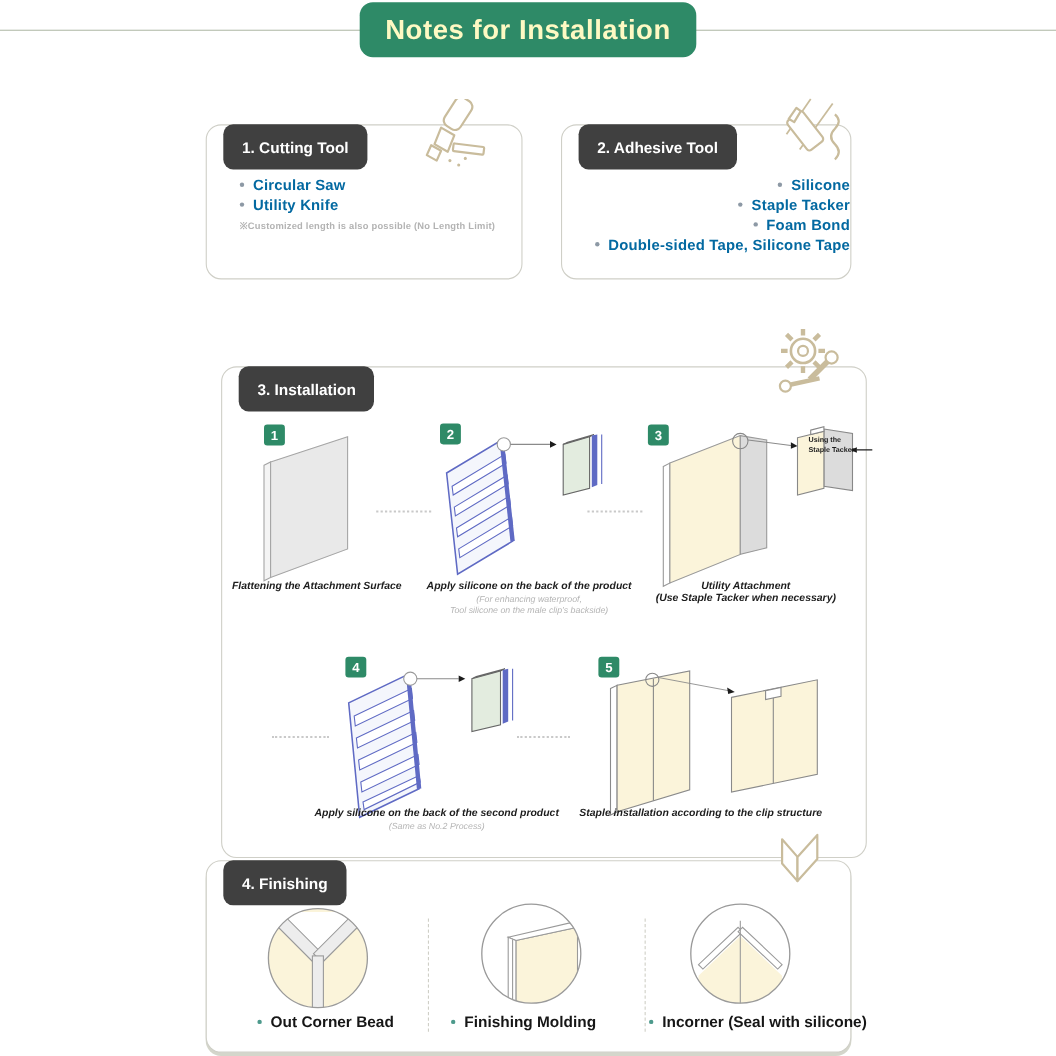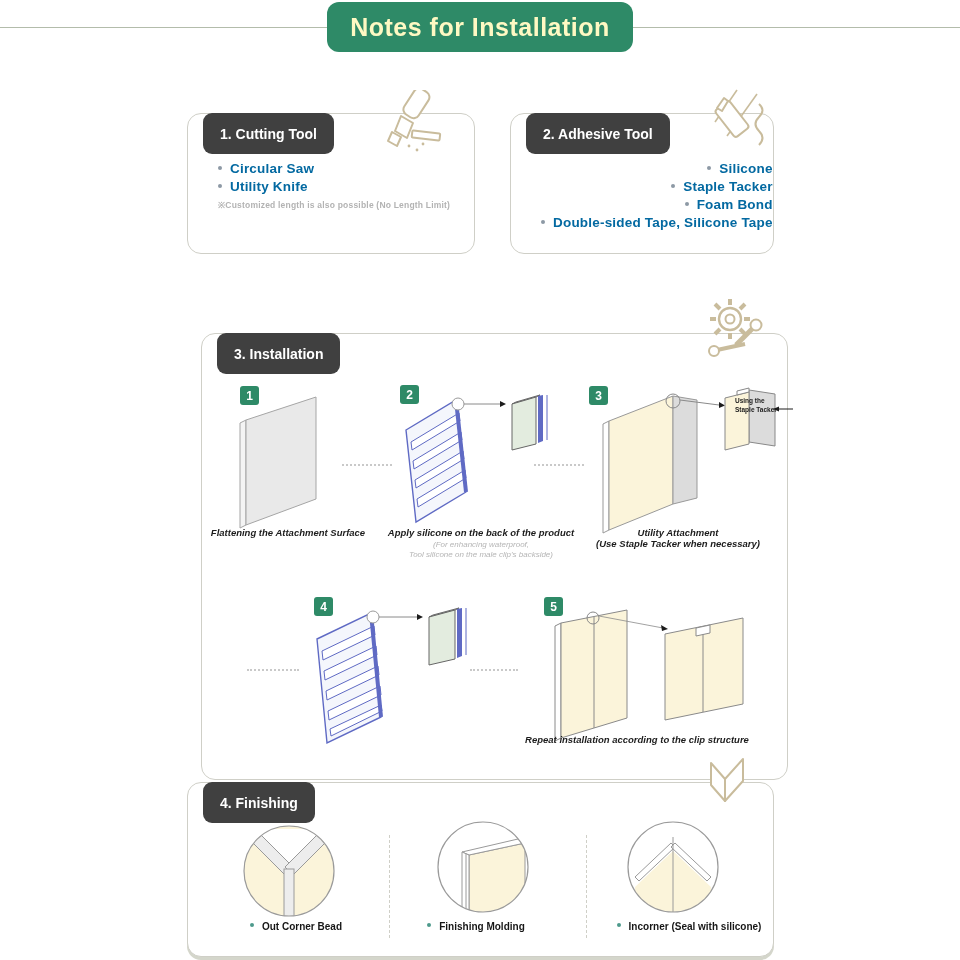--- a/index.html
+++ b/index.html
@@ -28,21 +28,21 @@
   .num{position:absolute;width:19px;height:19px;background:#2e8a67;border-radius:3px;color:#fff;
     font-size:12px;font-weight:bold;display:flex;align-items:center;justify-content:center;z-index:2;}
   .cap{position:absolute;font-size:9.5px;font-weight:bold;color:#1c1c1c;text-align:center;line-height:11px;font-style:italic;}
   .sub{font-size:8px;font-weight:normal;color:#b5b5b5;line-height:10px;margin-top:2px;}
   .sub-bold{font-size:9.5px;font-weight:bold;color:#1c1c1c;line-height:11px;}
   .dotline{position:absolute;border-top:2px dotted #c9c9c9;height:0;}
   .ann{position:absolute;font-size:6.5px;font-weight:bold;color:#1c1c1c;line-height:9px;text-align:left;}
 
   
   .vdash{position:absolute;border-left:1px dashed #cfcfc7;width:0;}
-  .fin-label{position:absolute;font-size:10px;font-weight:bold;color:#161616;text-align:center;}
+  .fin-label{position:absolute;font-size:14px;font-weight:bold;color:#161616;text-align:center;}
   .fin-label .dot{background:#4d9a8c;}
   svg{display:block;}
 </style>
 </head>
 <body>
 
 <div class="abs title-line"></div>
 <div class="abs title-banner">Notes for Installation</div>
 
 <div class="abs card" style="left:187px;top:113px;width:286px;height:139px;">
@@ -185,38 +185,42 @@
     <line x1="82" y1="18" x2="120" y2="18" stroke="#8a8a8a" stroke-width="1"></line>
     <polygon points="120,15 120,21 126,18" fill="#1c1c1c"></polygon>
     <g stroke="#666" stroke-width="1">
       <polygon points="132,18 158,11 162,9 136,16" fill="#fff"></polygon>
       <polygon points="132,18 158,11 158,60 132,66" fill="#e3ecdf"></polygon>
       <polygon points="160,10 165,9 165,57 160,59" fill="#5f6ac4" stroke="none"></polygon>
       <line x1="169" y1="9" x2="169" y2="56" stroke="#5f6ac4"></line>
     </g>
   </svg>
   <div class="dotline" style="left:268px;top:335px;width:48px;"></div>
+  <div class="cap" style="left:80px;top:400px;width:230px;">
+    <span>Apply silicone on the back of the second product</span>
+    <div class="sub">(Same as No.2 Process)</div>
+  </div>
 
   <div class="num" style="left:342px;top:263px;">5</div>
   <svg class="abs" style="left:345px;top:262px;" width="240" height="150" viewBox="0 0 240 150">
     <g stroke="#8a8a8a" stroke-width="1">
       <polygon points="8,30 14,27 14,142 8,145" fill="#fff"></polygon>
       <polygon points="14,27 80,14 80,122 14,142" fill="#fbf4da"></polygon>
       <line x1="47" y1="21" x2="47" y2="132"></line>
     </g>
     <circle cx="46" cy="22" r="6" fill="none" stroke="#888"></circle>
     <line x1="52" y1="20" x2="116" y2="32" stroke="#8a8a8a" stroke-width="0.8"></line>
     <polygon points="114,29 115,35 121,33" fill="#1c1c1c"></polygon>
     <g stroke="#8a8a8a" stroke-width="1">
       <polygon points="118,38 196,22 196,108 118,124" fill="#fbf4da"></polygon>
       <line x1="156" y1="36" x2="156" y2="116"></line>
       <polygon points="149,32 163,29 163,37 149,40" fill="#fff"></polygon>
     </g>
   </svg>
-  <div class="cap" style="left:290px;top:400px;width:290px;">Repeat installation according to the clip structure</div>
+  <div class="cap" style="left:290px;top:400px;width:290px;">Staple installation according to the clip structure</div>
 </div>
 
 <div class="abs card card-shadow" style="left:187px;top:782px;width:585px;height:173px;">
   <div class="badge">4. Finishing</div>
 
   <svg class="abs" style="right:18px;top:-26px;" width="52" height="50" viewBox="0 0 52 50">
     <g stroke="#c9bc9c" stroke-width="2" fill="#fff" stroke-linejoin="round">
       <polygon points="8,6 22,22 22,44 8,28"></polygon>
       <polygon points="22,22 40,2 40,24 22,44"></polygon>
     </g>

